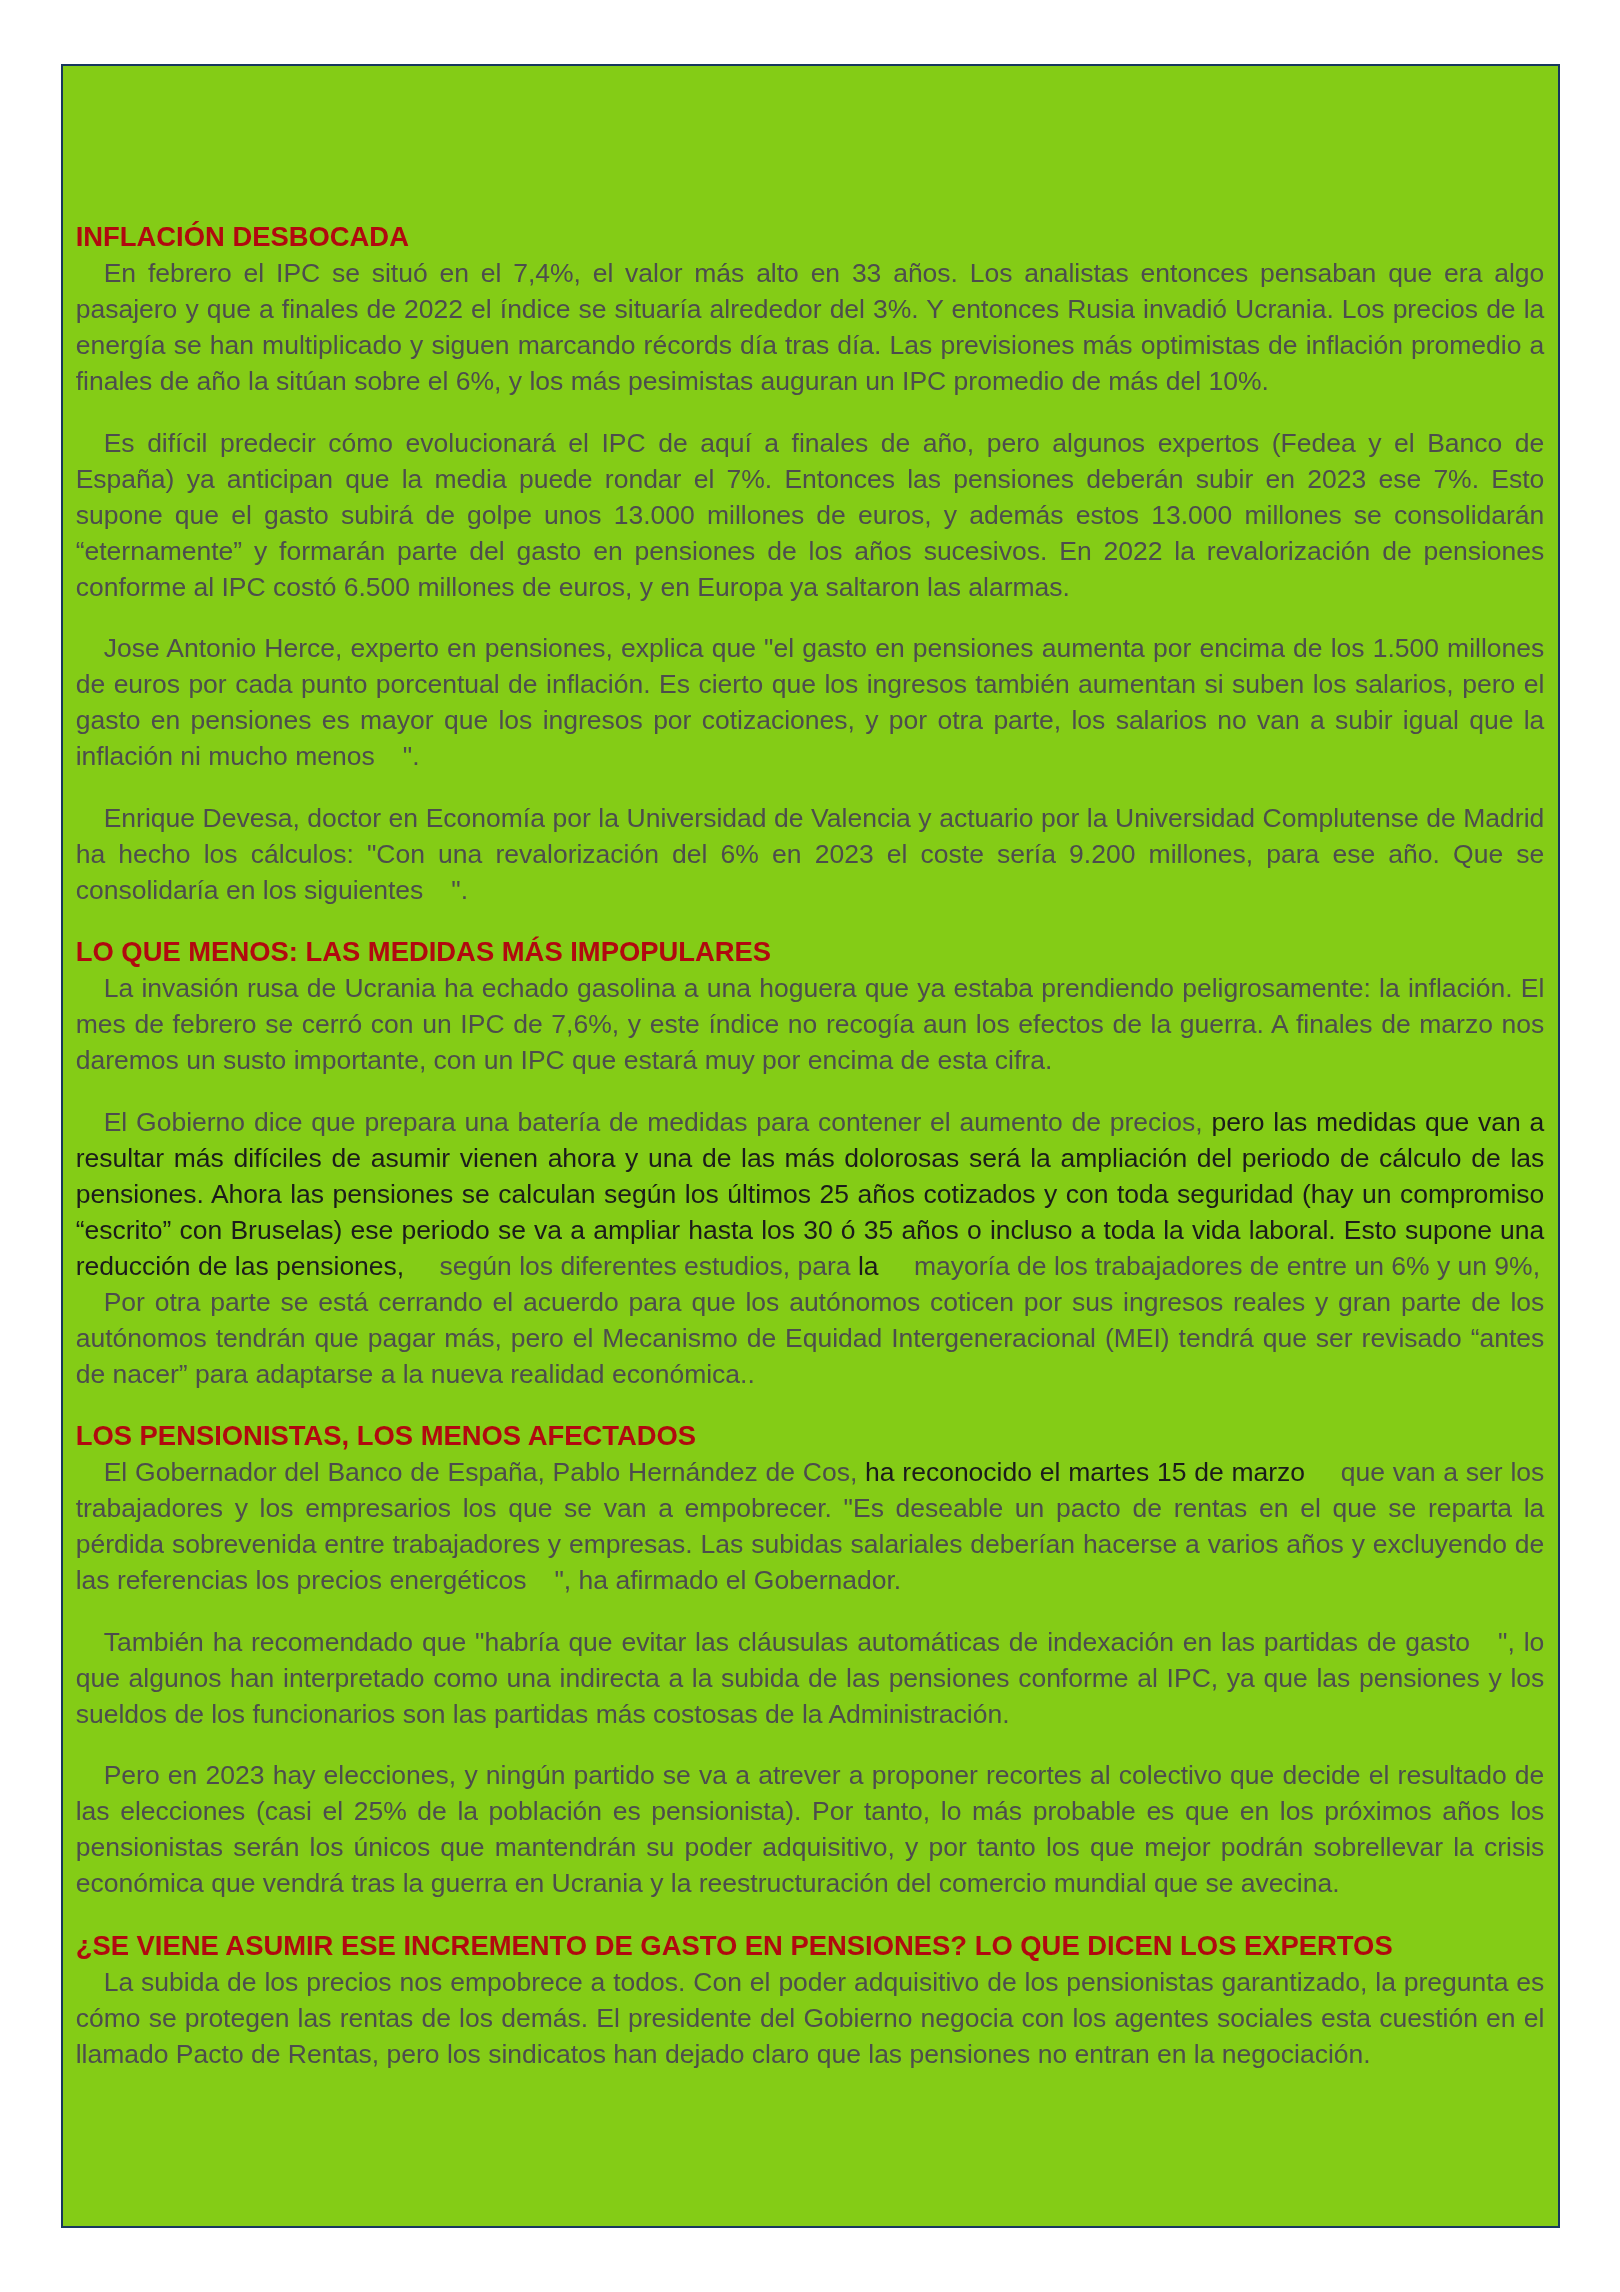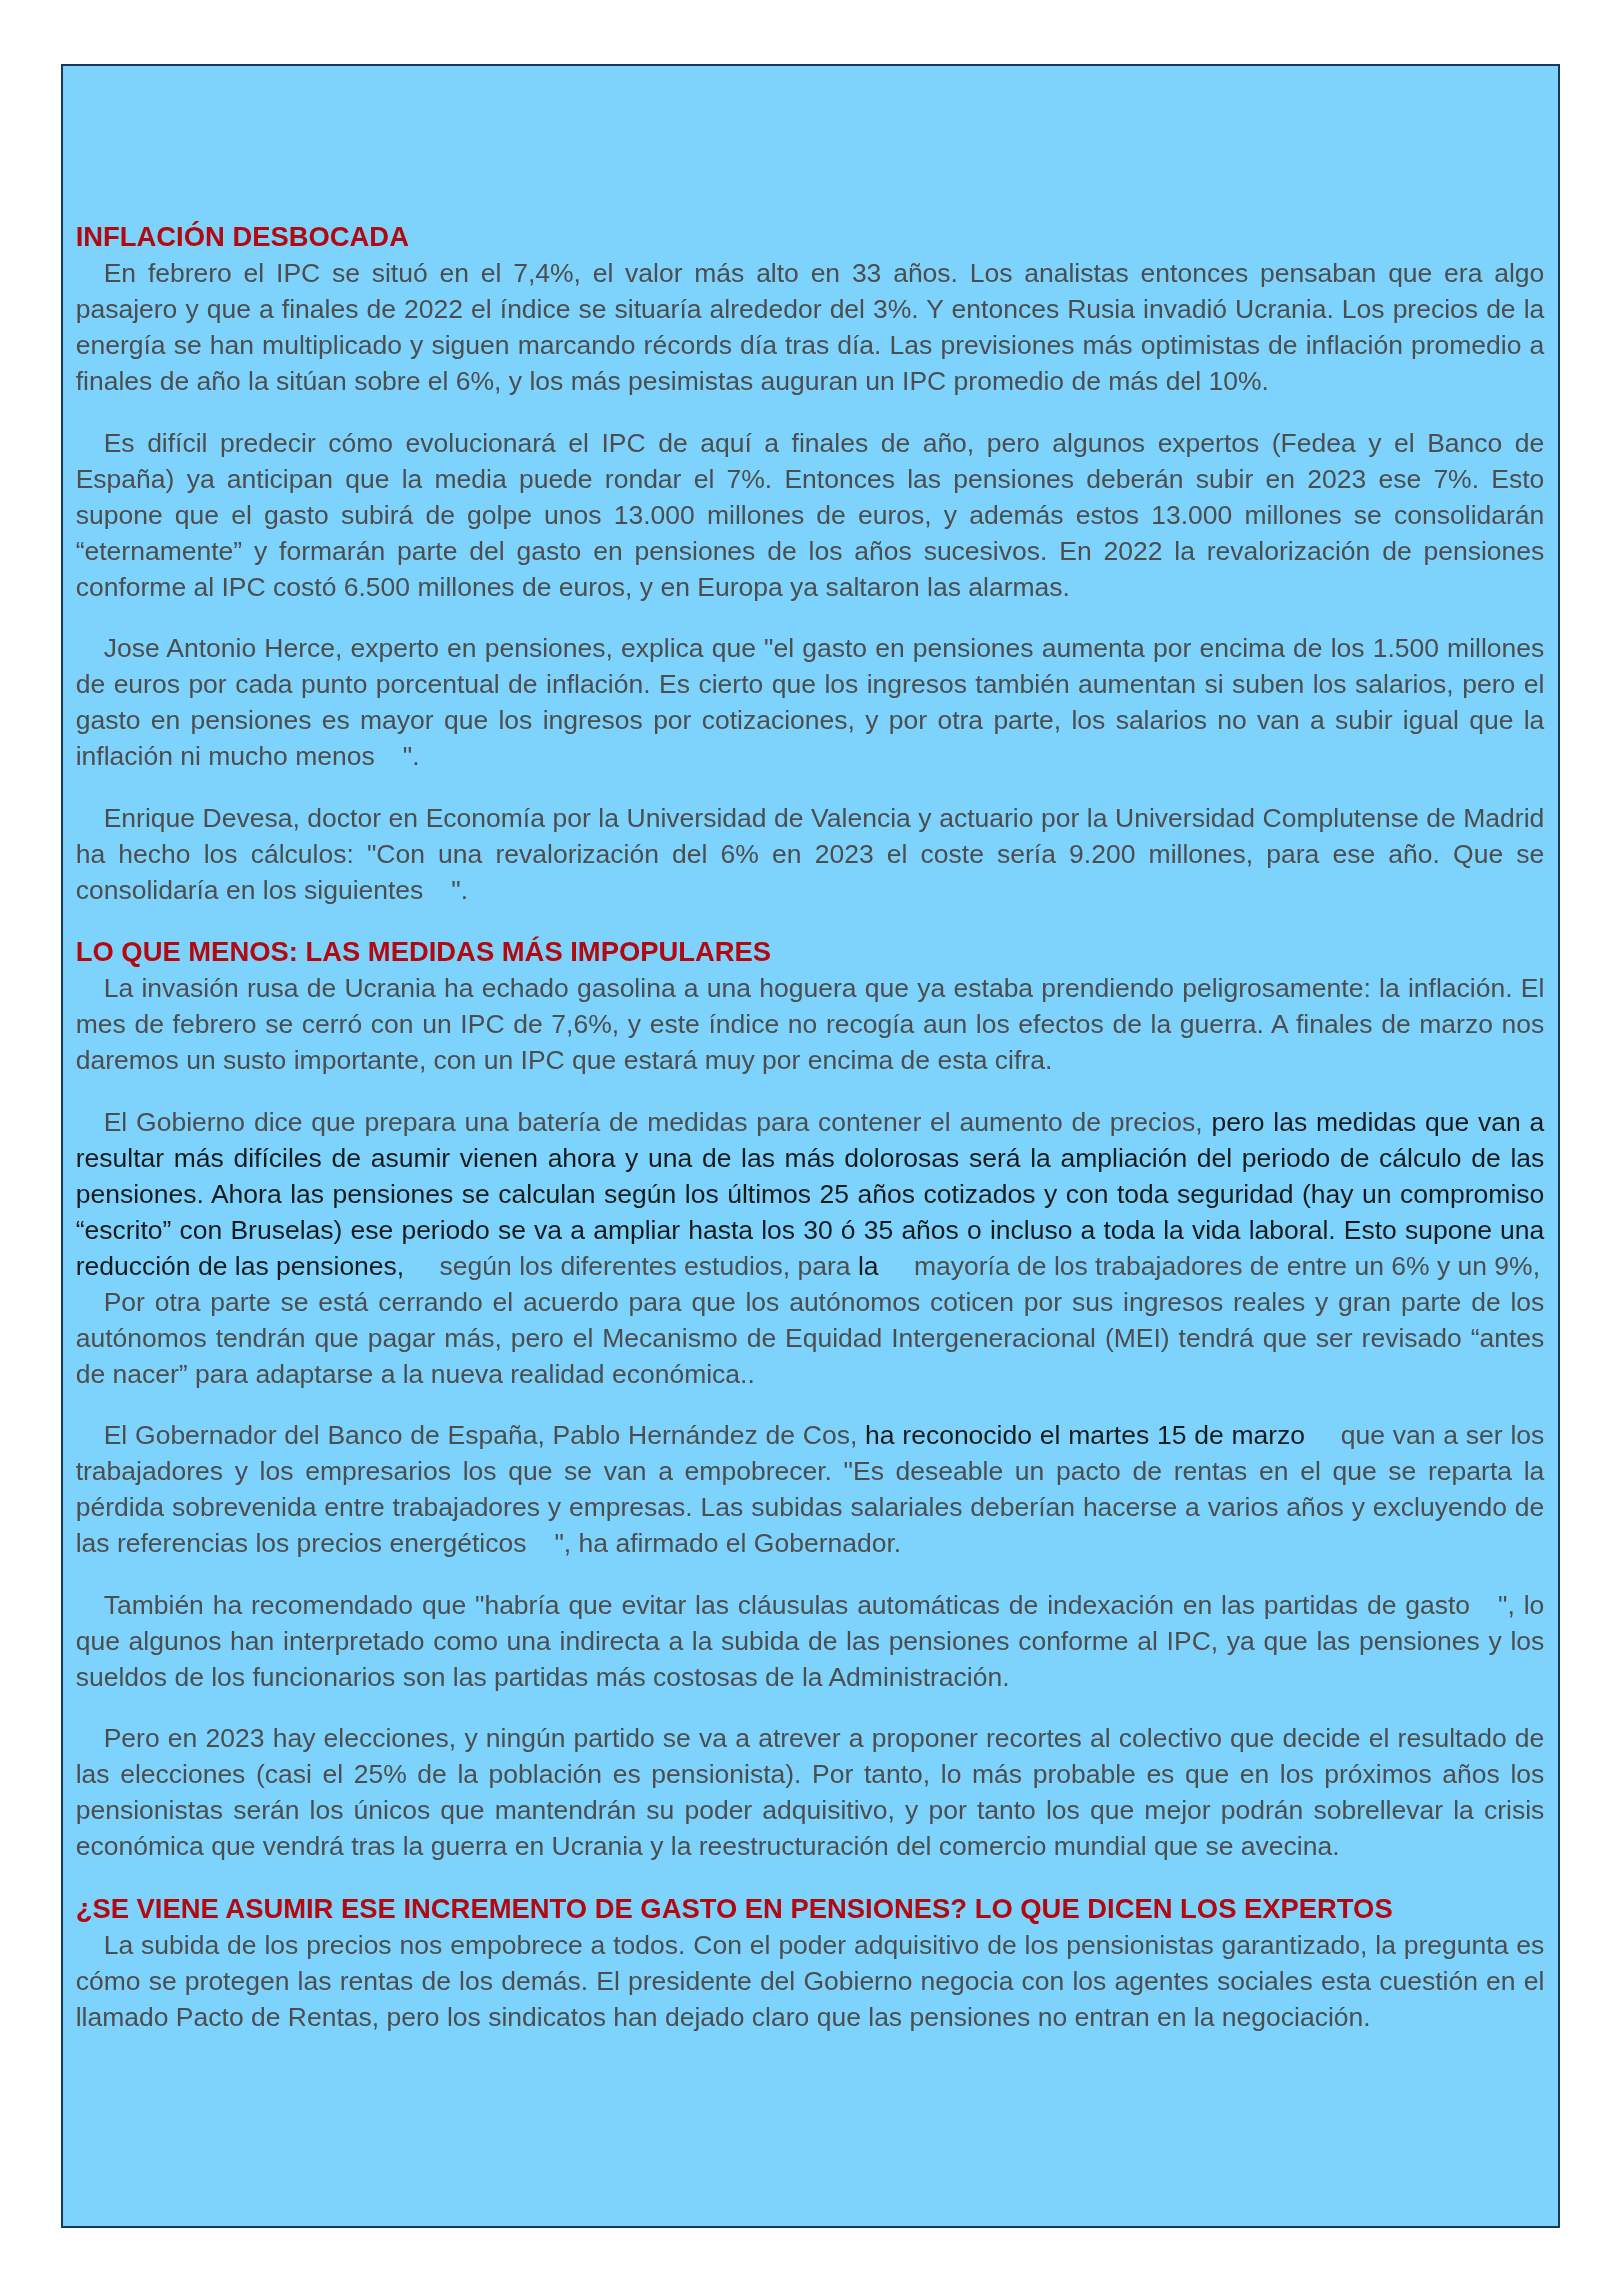--- a/index.html
+++ b/index.html
@@ -16,21 +16,21 @@
     overflow: hidden;
   }
   .frame {
     position: absolute;
     left: 61px;
     top: 64px;
     width: 1499px;
     height: 2164px;
     border: 2px solid var(--border-navy, #17375d);
     box-sizing: border-box;
-    background: #7dd3fc;
+    background: #84cc16;
   }
   .content {
     padding: 152px 13.7px 0 12.7px;
   }
   .para {
     margin: 0 0 25.5px 0;
     font-size: 26.5px;
     line-height: 36px;
     color: var(--body-gray, #4d4d4d);
     text-align: justify;
@@ -54,20 +54,21 @@
   <div class="frame">
     <div class="content">
         <h2 class="heading">INFLACIÓN DESBOCADA</h2>
         <p class="para"><span class="run-n">En febrero el IPC se situó en el 7,4%, el valor más alto en 33 años. Los analistas entonces pensaban que era algo pasajero y que a finales de 2022 el índice se situaría alrededor del 3%. Y entonces Rusia invadió Ucrania. Los precios de la energía se han multiplicado y siguen marcando récords día tras día. Las previsiones más optimistas de inflación promedio a finales de año la sitúan sobre el 6%, y los más pesimistas auguran un IPC promedio de más del 10%.</span></p>
         <p class="para"><span class="run-n">Es difícil predecir cómo evolucionará el IPC de aquí a finales de año, pero algunos expertos (Fedea y el Banco de España) ya anticipan que la media puede rondar el 7%. Entonces las pensiones deberán subir en 2023 ese 7%. Esto supone que el gasto subirá de golpe unos 13.000 millones de euros, y además estos 13.000 millones se consolidarán “eternamente” y formarán parte del gasto en pensiones de los años sucesivos. En 2022 la revalorización de pensiones conforme al IPC costó 6.500 millones de euros, y en Europa ya saltaron las alarmas.</span></p>
         <p class="para"><span class="run-n">Jose Antonio Herce, experto en pensiones, explica que "</span><span class="run-i">el gasto en pensiones aumenta por encima de los 1.500 millones de euros por cada punto porcentual de inflación. Es cierto que los ingresos también aumentan si suben los salarios, pero el gasto en pensiones es mayor que los ingresos por cotizaciones, y por otra parte, los salarios no van a subir igual que la inflación ni mucho menos</span><span class="run-n">".</span></p>
         <p class="para"><span class="run-n">Enrique Devesa, doctor en Economía por la Universidad de Valencia y actuario por la Universidad Complutense de Madrid ha hecho los cálculos: "</span><span class="run-i">Con una revalorización del 6% en 2023 el coste sería 9.200 millones, para ese año. Que se consolidaría en los siguientes</span><span class="run-n">".</span></p>
         <h2 class="heading">LO QUE MENOS: LAS MEDIDAS MÁS IMPOPULARES</h2>
         <p class="para"><span class="run-n">La invasión rusa de Ucrania ha echado gasolina a una hoguera que ya estaba prendiendo peligrosamente: la inflación. El mes de febrero se cerró con un IPC de 7,6%, y este índice no recogía aun los efectos de la guerra. A finales de marzo nos daremos un susto importante, con un IPC que estará muy por encima de esta cifra.</span></p>
         <p class="para"><span class="run-n">El Gobierno dice que prepara una batería de medidas para contener el aumento de precios, </span><span class="run-b">pero las medidas que van a resultar más difíciles de asumir vienen ahora y una de las más dolorosas será la ampliación del periodo de cálculo de las pensiones. Ahora las pensiones se calculan según los últimos 25 años cotizados y con toda seguridad (hay un compromiso “escrito” con Bruselas) ese periodo se va a ampliar hasta los 30 ó 35 años o incluso a toda la vida laboral. Esto supone una reducción de las pensiones,</span><span class="run-n"> según los diferentes estudios, para </span><span class="run-b">la</span><span class="run-n"> mayoría de los trabajadores de entre un 6% y un 9%,</span><br><span class="run-n">Por otra parte se está cerrando el acuerdo para que los autónomos coticen por sus ingresos reales y gran parte de los autónomos tendrán que pagar más, pero el Mecanismo de Equidad Intergeneracional (MEI) tendrá que ser revisado “antes de nacer” para adaptarse a la nueva realidad económica..</span></p>
+        <h2 class="heading">LOS PENSIONISTAS, LOS MENOS AFECTADOS</h2>
         <p class="para"><span class="run-n">El Gobernador del Banco de España, Pablo Hernández de Cos, </span><span class="run-b">ha reconocido el martes 15 de marzo</span><span class="run-n"> que van a ser los trabajadores y los empresarios los que se van a empobrecer. "</span><span class="run-i">Es deseable un pacto de rentas en el que se reparta la pérdida sobrevenida entre trabajadores y empresas. Las subidas salariales deberían hacerse a varios años y excluyendo de las referencias los precios energéticos</span><span class="run-n">", ha afirmado el Gobernador.</span></p>
         <p class="para"><span class="run-n">También ha recomendado que "</span><span class="run-i">habría que evitar las cláusulas automáticas de indexación en las partidas de gasto</span><span class="run-n">", lo que algunos han interpretado como una indirecta a la subida de las pensiones conforme al IPC, ya que las pensiones y los sueldos de los funcionarios son las partidas más costosas de la Administración.</span></p>
         <p class="para"><span class="run-n">Pero en 2023 hay elecciones, y ningún partido se va a atrever a proponer recortes al colectivo que decide el resultado de las elecciones (casi el 25% de la población es pensionista). Por tanto, lo más probable es que en los próximos años los pensionistas serán los únicos que mantendrán su poder adquisitivo, y por tanto los que mejor podrán sobrellevar la crisis económica que vendrá tras la guerra en Ucrania y la reestructuración del comercio mundial que se avecina.</span></p>
         <h2 class="heading">¿SE VIENE ASUMIR ESE INCREMENTO DE GASTO EN PENSIONES? LO QUE DICEN LOS EXPERTOS</h2>
         <p class="para"><span class="run-n">La subida de los precios nos empobrece a todos. Con el poder adquisitivo de los pensionistas garantizado, la pregunta es cómo se protegen las rentas de los demás. El presidente del Gobierno negocia con los agentes sociales esta cuestión en el llamado Pacto de Rentas, pero los sindicatos han dejado claro que las pensiones no entran en la negociación.</span></p>
       </div>
   </div>
 </div>
 
 

